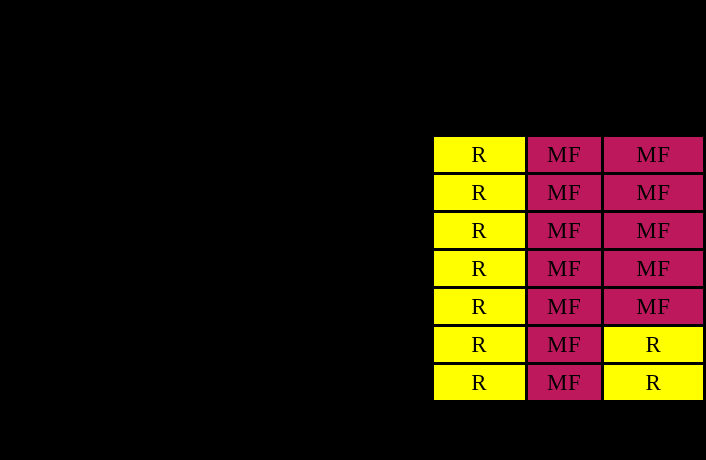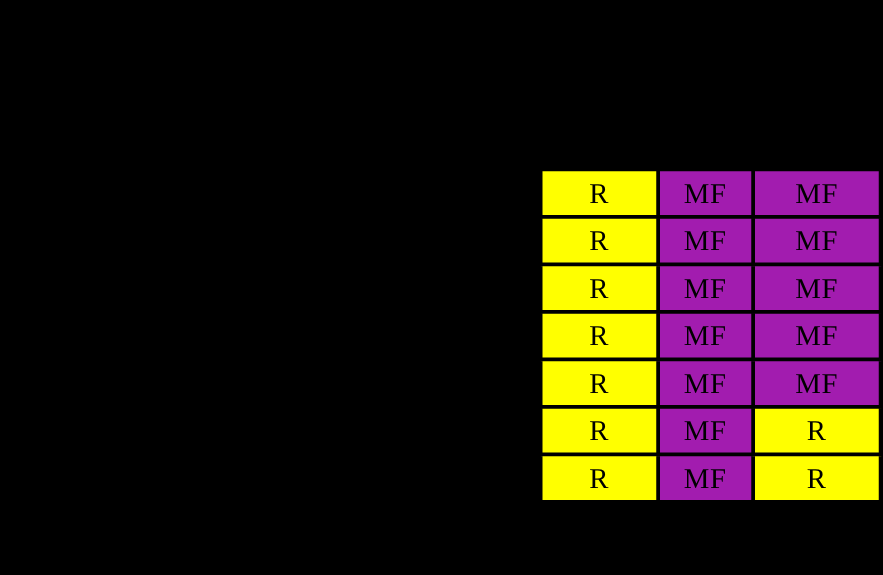--- a/index.html
+++ b/index.html
@@ -45,21 +45,21 @@
     color: #000000;
     white-space: nowrap;
     letter-spacing: 0.5px;
   }
 
   #label-grid td.col-0 { width: 96px; }
   #label-grid td.col-1 { width: 76px; }
   #label-grid td.col-2 { width: 104px; }
 
   .fill-yellow { background-color: #FFFF00; }
-  .fill-blue   { background-color: #a21caf; }
+  .fill-blue   { background-color: #be185d; }
 </style>
 </head>
 <body>
 
 <div id="canvas">
   <table id="label-grid">
     <tbody>
         <tr>
           <td class="col-0 fill-yellow">R</td>
           <td class="col-1 fill-blue">MF</td>

